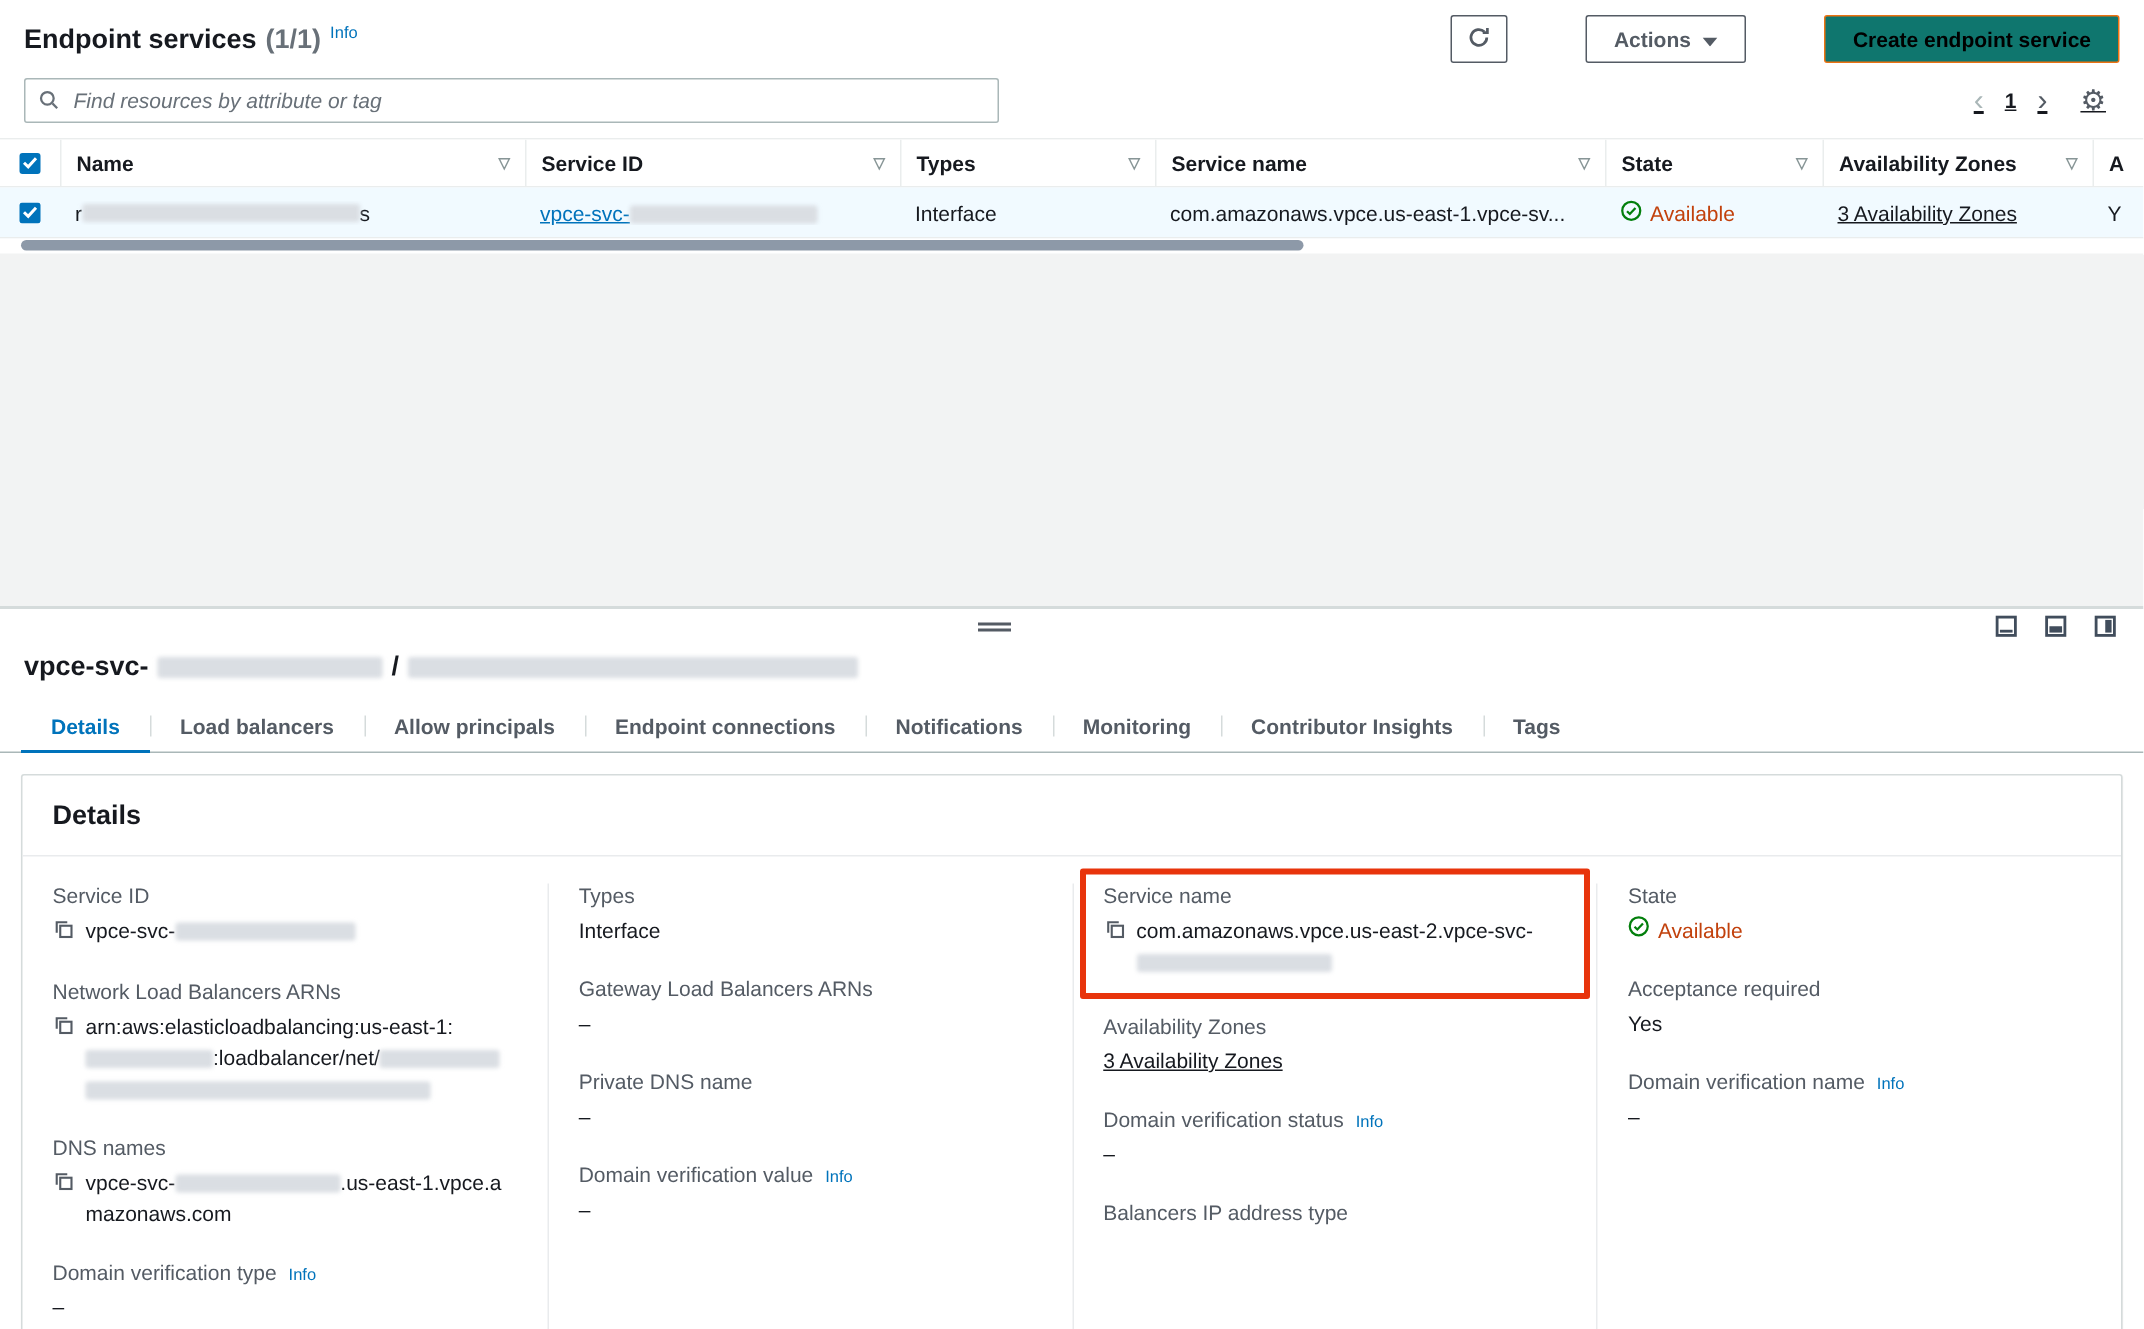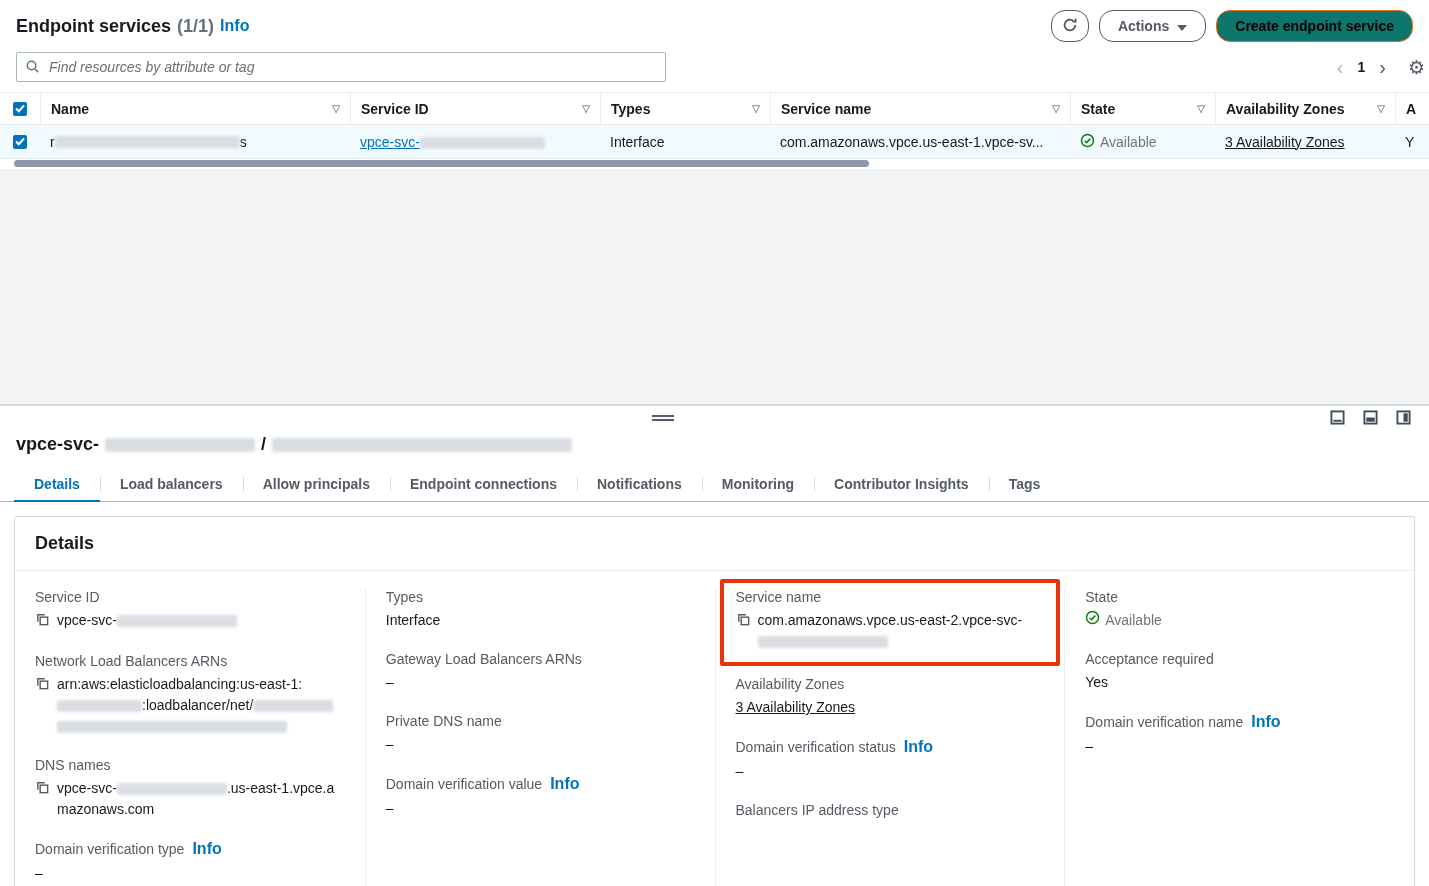--- a/index.html
+++ b/index.html
@@ -1,32 +1,32 @@
 <!DOCTYPE html>
 <html><head>
 <meta charset="utf-8">
 <style>
   * { margin:0; padding:0; box-sizing:border-box; }
   html,body { width:1429px; height:886px; overflow:hidden; }
   body { font-family:"Liberation Sans", sans-serif; font-size:14px; color:#16191f; background:#fff; }
 
   
   .header-row { display:flex; justify-content:space-between; align-items:center; padding:10px 16px 6px 16px; }
-  .page-title { font-size:18px; font-weight:bold; display:flex; align-items:center; gap:6px; }
+  .page-title { font-size:18px; font-weight:bold; display:flex; align-items:flex-start; gap:6px; }
   .page-title .count { color:#687078; font-weight:bold; }
-  .info-link { color:#0073bb; font-size:16px; font-weight:bold; cursor:pointer; text-decoration:none; }
+  .info-link { color:#0073bb; font-size:11px; font-weight:normal; cursor:pointer; text-decoration:none; }
   .header-actions { display:flex; gap:10px; align-items:center; }
   .btn { height:32px; border:1px solid #545b64; background:#fff; color:#545b64; font-weight:bold;
-         font-size:14px; border-radius:14px; padding:0 18px; cursor:pointer; display:flex; align-items:center; gap:8px;
-         font-family:"Liberation Sans", sans-serif; }
+         font-size:14px; border-radius:2px; padding:0 18px; cursor:pointer; display:flex; align-items:center; gap:8px;
+         font-family:"Liberation Sans", sans-serif;margin-left:42px; }
   .btn-icon { width:38px; padding:0; justify-content:center; }
   .btn-primary { background:#0f766e; border-color:#ec7211; color:#000; }
 
   
-  .toolbar-row { display:flex; justify-content:space-between; align-items:center; padding:4px 4px 10px 16px; }
+  .toolbar-row { display:flex; justify-content:space-between; align-items:center; padding:4px 25px 10px 16px;text-decoration:underline; }
   .search-box { position:relative; width:650px; }
   .search-box input { width:100%; height:30px; border:1px solid #aab7b8; border-radius:2px; padding:0 8px 0 32px;
          font-style:italic; font-size:14px; color:#16191f; font-family:"Liberation Sans", sans-serif; }
   .search-box input::placeholder { color:#687078; font-style:italic; }
   .search-icon { position:absolute; left:9px; top:7px; }
   .pagination { display:flex; align-items:center; gap:14px; color:#545b64; }
   .page-chevron { font-size:20px; color:#aab7b8; cursor:pointer; line-height:1; }
   .page-chevron.next { color:#545b64; }
   .page-num { font-weight:bold; color:#16191f; cursor:pointer; }
   .gear { font-size:19px; color:#545b64; cursor:pointer; margin-left:8px; }
@@ -44,21 +44,21 @@
   .c-name { width:310px; }
   .c-sid { width:250px; }
   .c-types { width:170px; }
   .c-sname { width:300px; }
   .c-state { width:145px; }
   .c-az { width:180px; }
   .c-part { width:80px; }
   .checkbox { width:14px; height:14px; background:#0073bb; border-radius:2px; display:flex; align-items:center; justify-content:center; cursor:pointer; }
   .link { color:#0073bb; text-decoration:underline; cursor:pointer; }
   .dark-link { color:#16191f; text-decoration:underline; cursor:pointer; }
-  .state-ok { color:#737373; display:flex; align-items:center; gap:5px; }
+  .state-ok { color:#c2410c; display:flex; align-items:center; gap:5px; }
 
   .redact { display:inline-block; height:12px; background:#dadee3; border-radius:2px; filter:blur(1.5px); vertical-align:middle; }
 
   .hscrollbar { height:10px; padding:1px 0 1px 14px; background:#fff; }
   .hscroll-thumb { width:855px; height:7px; background:#8d99a8; border-radius:4px; cursor:grab; }
 
   .empty-area { height:235px; background:#f2f3f3; }
 
   
   .split-panel { background:#fff; border-top:2px solid #d5dbdb; position:relative; }

